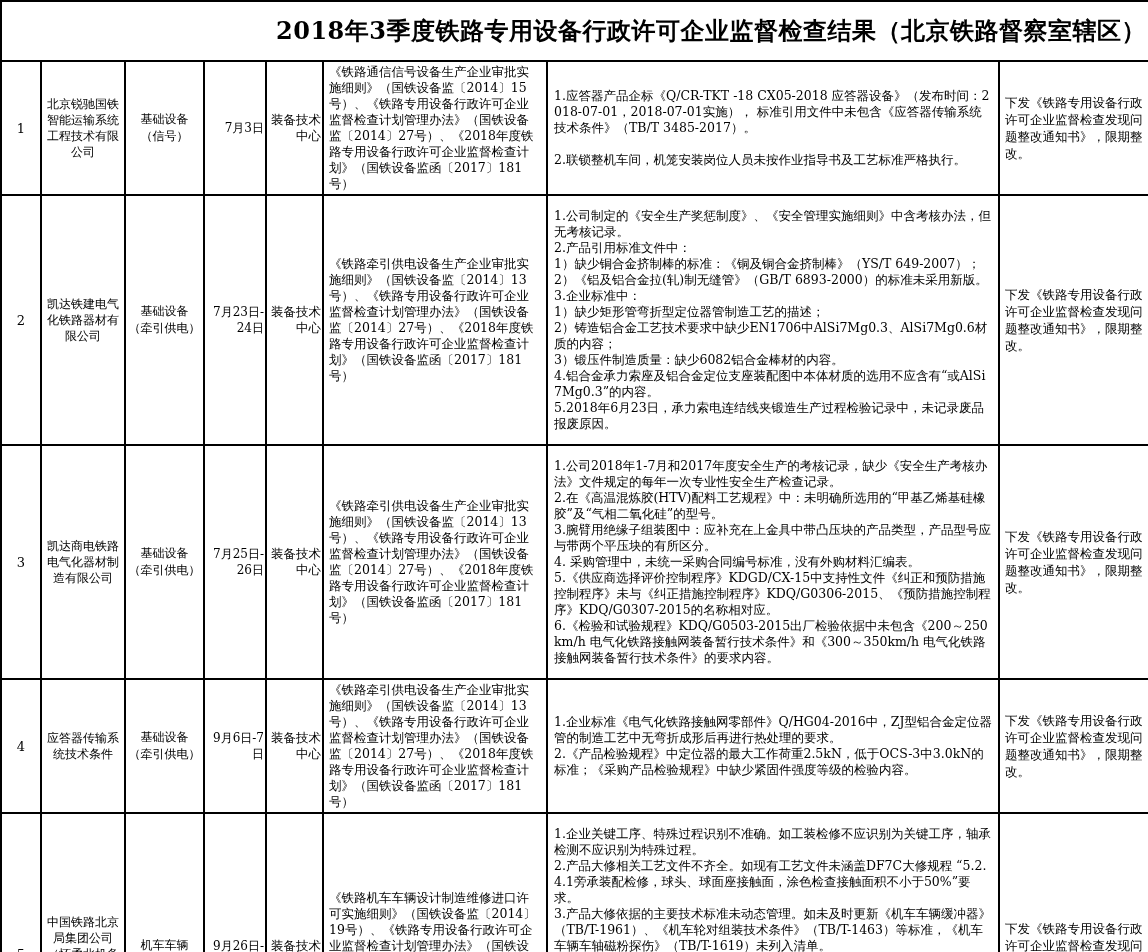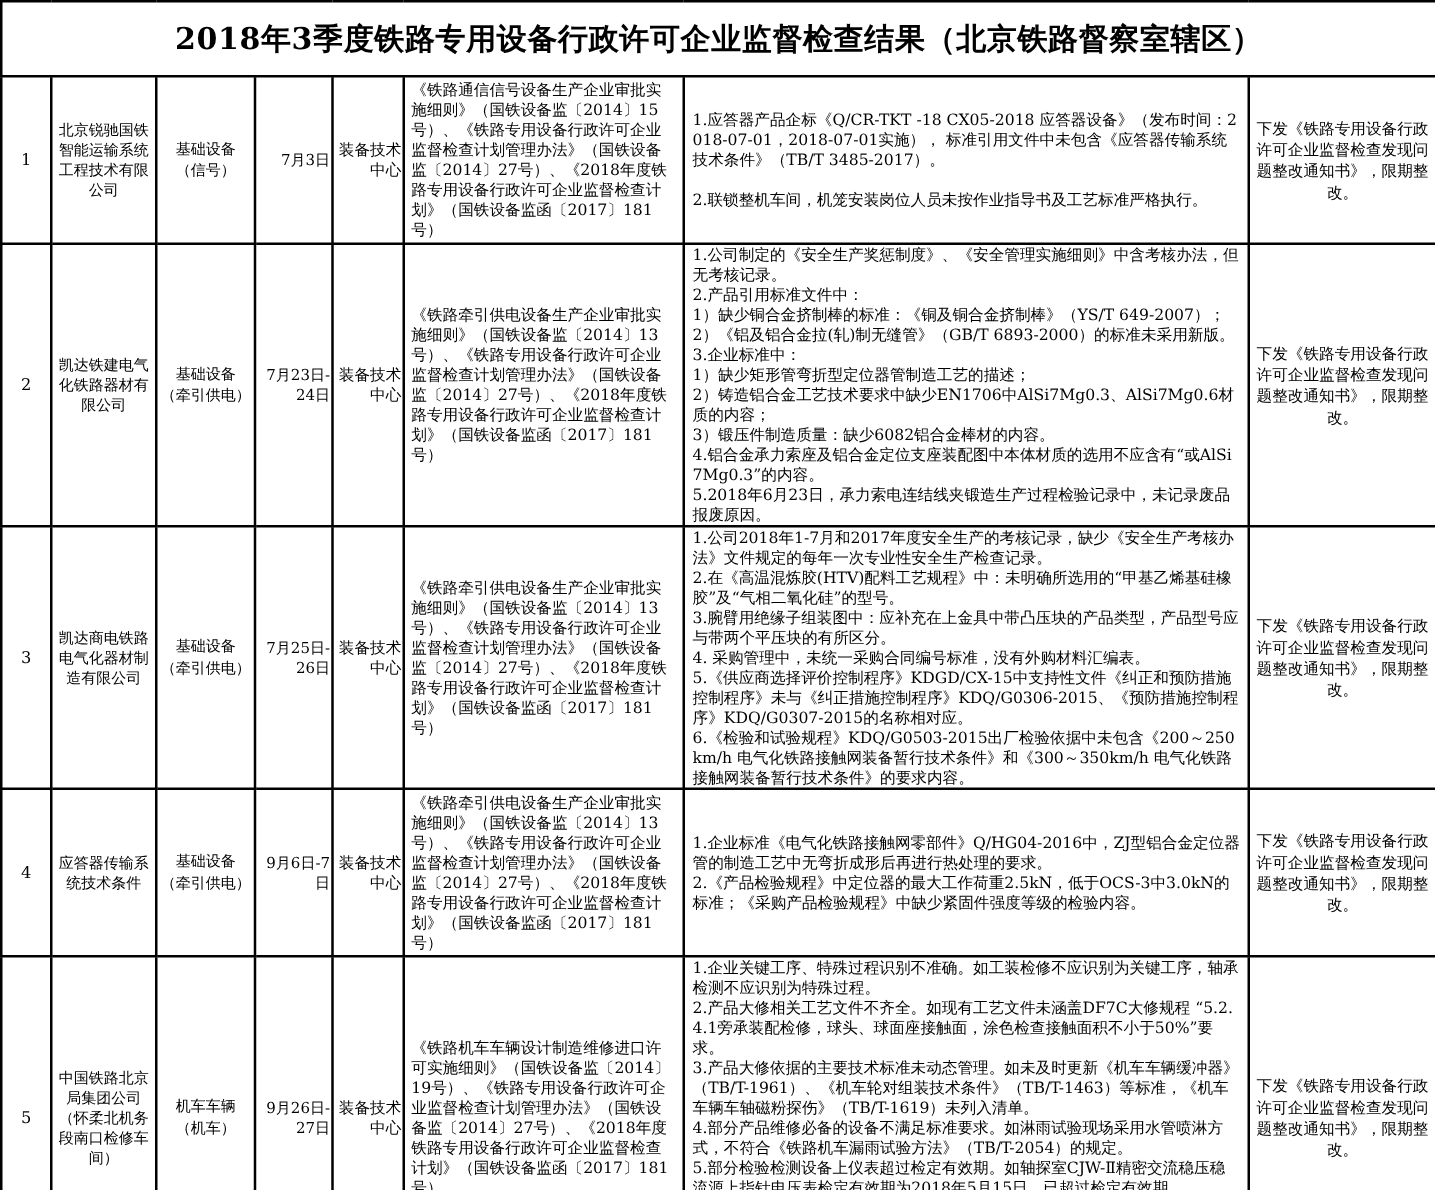--- a/index.html
+++ b/index.html
@@ -22,43 +22,43 @@
   }
   td, th {
     border: 2px solid #000;
     vertical-align: middle;
     padding: 1px 4px;
     overflow: hidden;
     word-break: break-all;
   }
   .title {
     height: 54px;
-    text-align: center;
+    text-align: right;
     font-size: 24px;
     font-weight: bold;
     letter-spacing: 0.5px;
     padding: 2px;
   }
   th.hdr {
     text-align: center;
     font-size: 15px;
     font-weight: bold;
     white-space: pre-line;
     line-height: 17px;
     padding: 1px 2px;
     height: 32px;
   }
   td.no       { font-size: 13px; text-align: center; }
   td.company  { font-size: 12px; text-align: center; padding: 1px 0; line-height: 16px; }
   td.category { font-size: 12px; text-align: center; white-space: pre-line; line-height: 17px; padding: 1px 1px; }
   td.time     { font-size: 12px; text-align: right; padding: 1px 1px; line-height: 16px; }
   td.unit     { font-size: 12.5px; text-align: right; padding: 1px 1px; line-height: 16px; }
   td.basis    { font-size: 12.5px; text-align: left; line-height: 16px; padding: 2px 5px; margin-top: 31px; }
-  td.problems { font-size: 12.5px; text-align: left; line-height: 16px; padding: 0 6px; white-space: pre-wrap; }
-  td.measure  { font-size: 12.5px; text-align: center; line-height: 17px; padding: 2px 5px; }
+  td.problems { font-size: 12.5px; text-align: left; line-height: 16px; padding: 12px 6px; white-space: pre-wrap; }
+  td.measure  { font-size: 12.5px; text-align: left; line-height: 17px; padding: 2px 5px; }
   tr.r0 { height: 107px; }
   tr.r1 { height: 196px; }
   tr.r2 { height: 205px; }
   tr.r3 { height: 110px; }
   tr.r4 { height: 242px; }
 </style>
 </head>
 <body>
 
 <div id="sheet">

